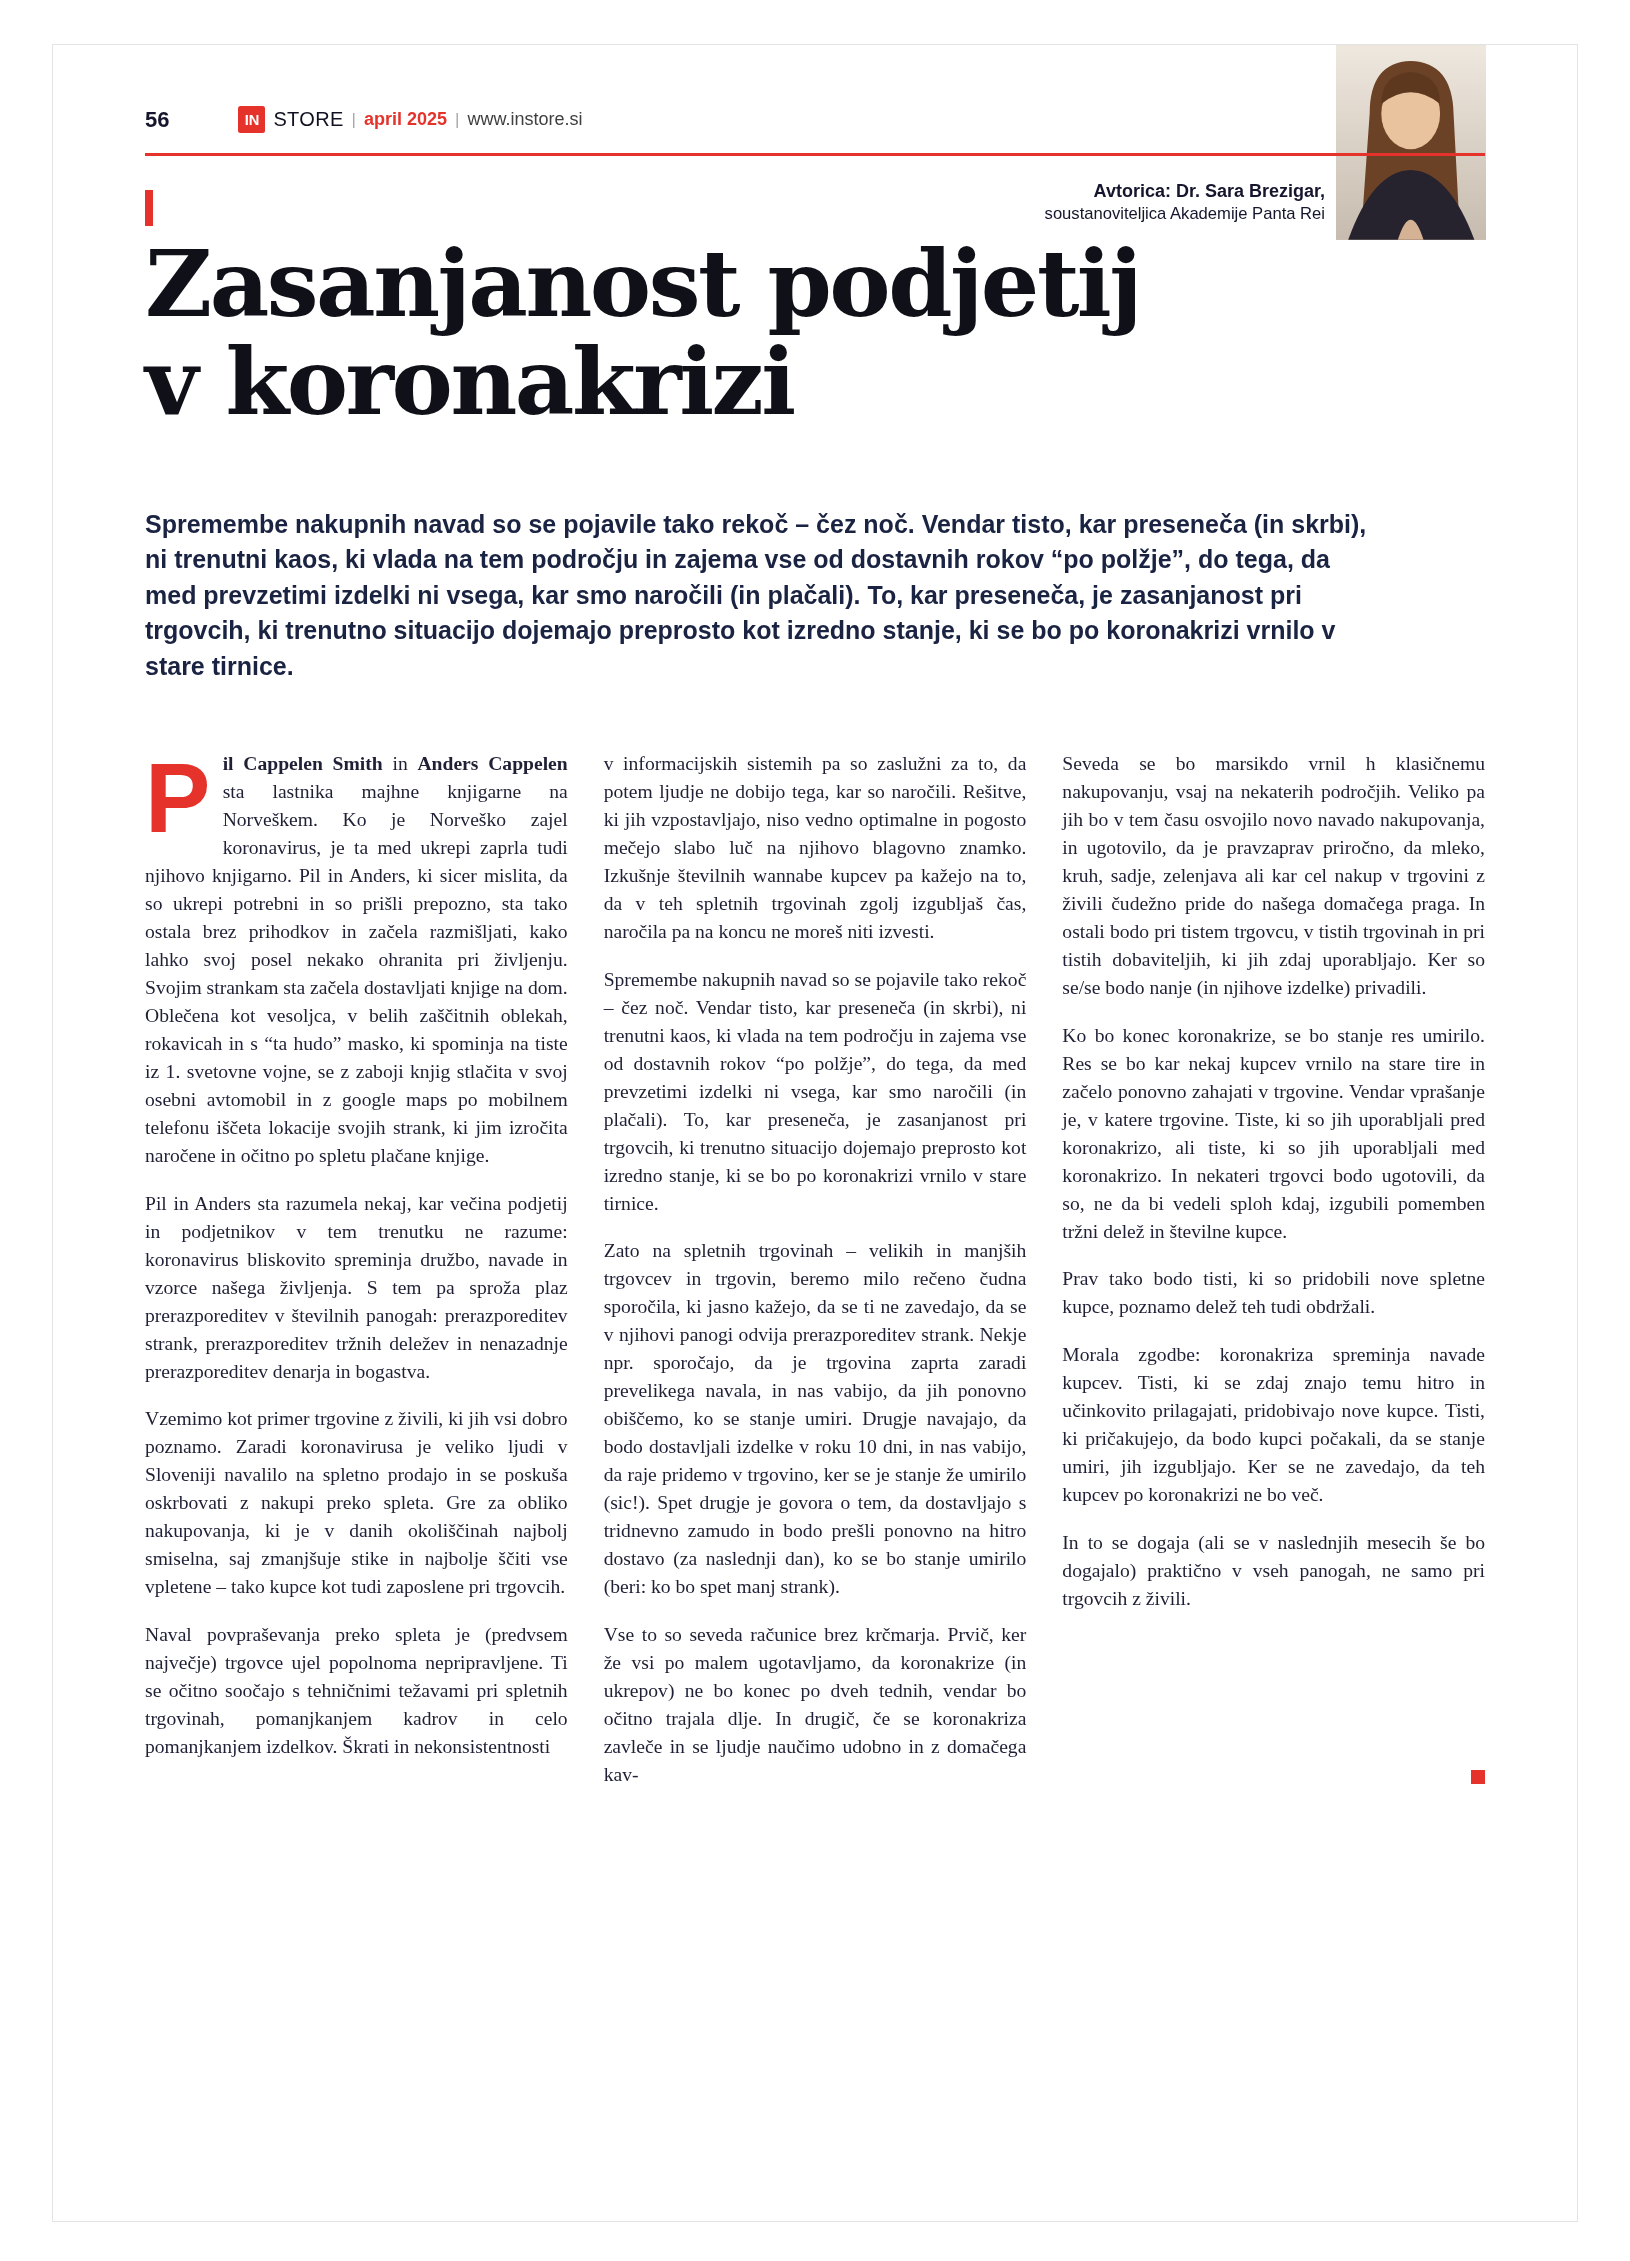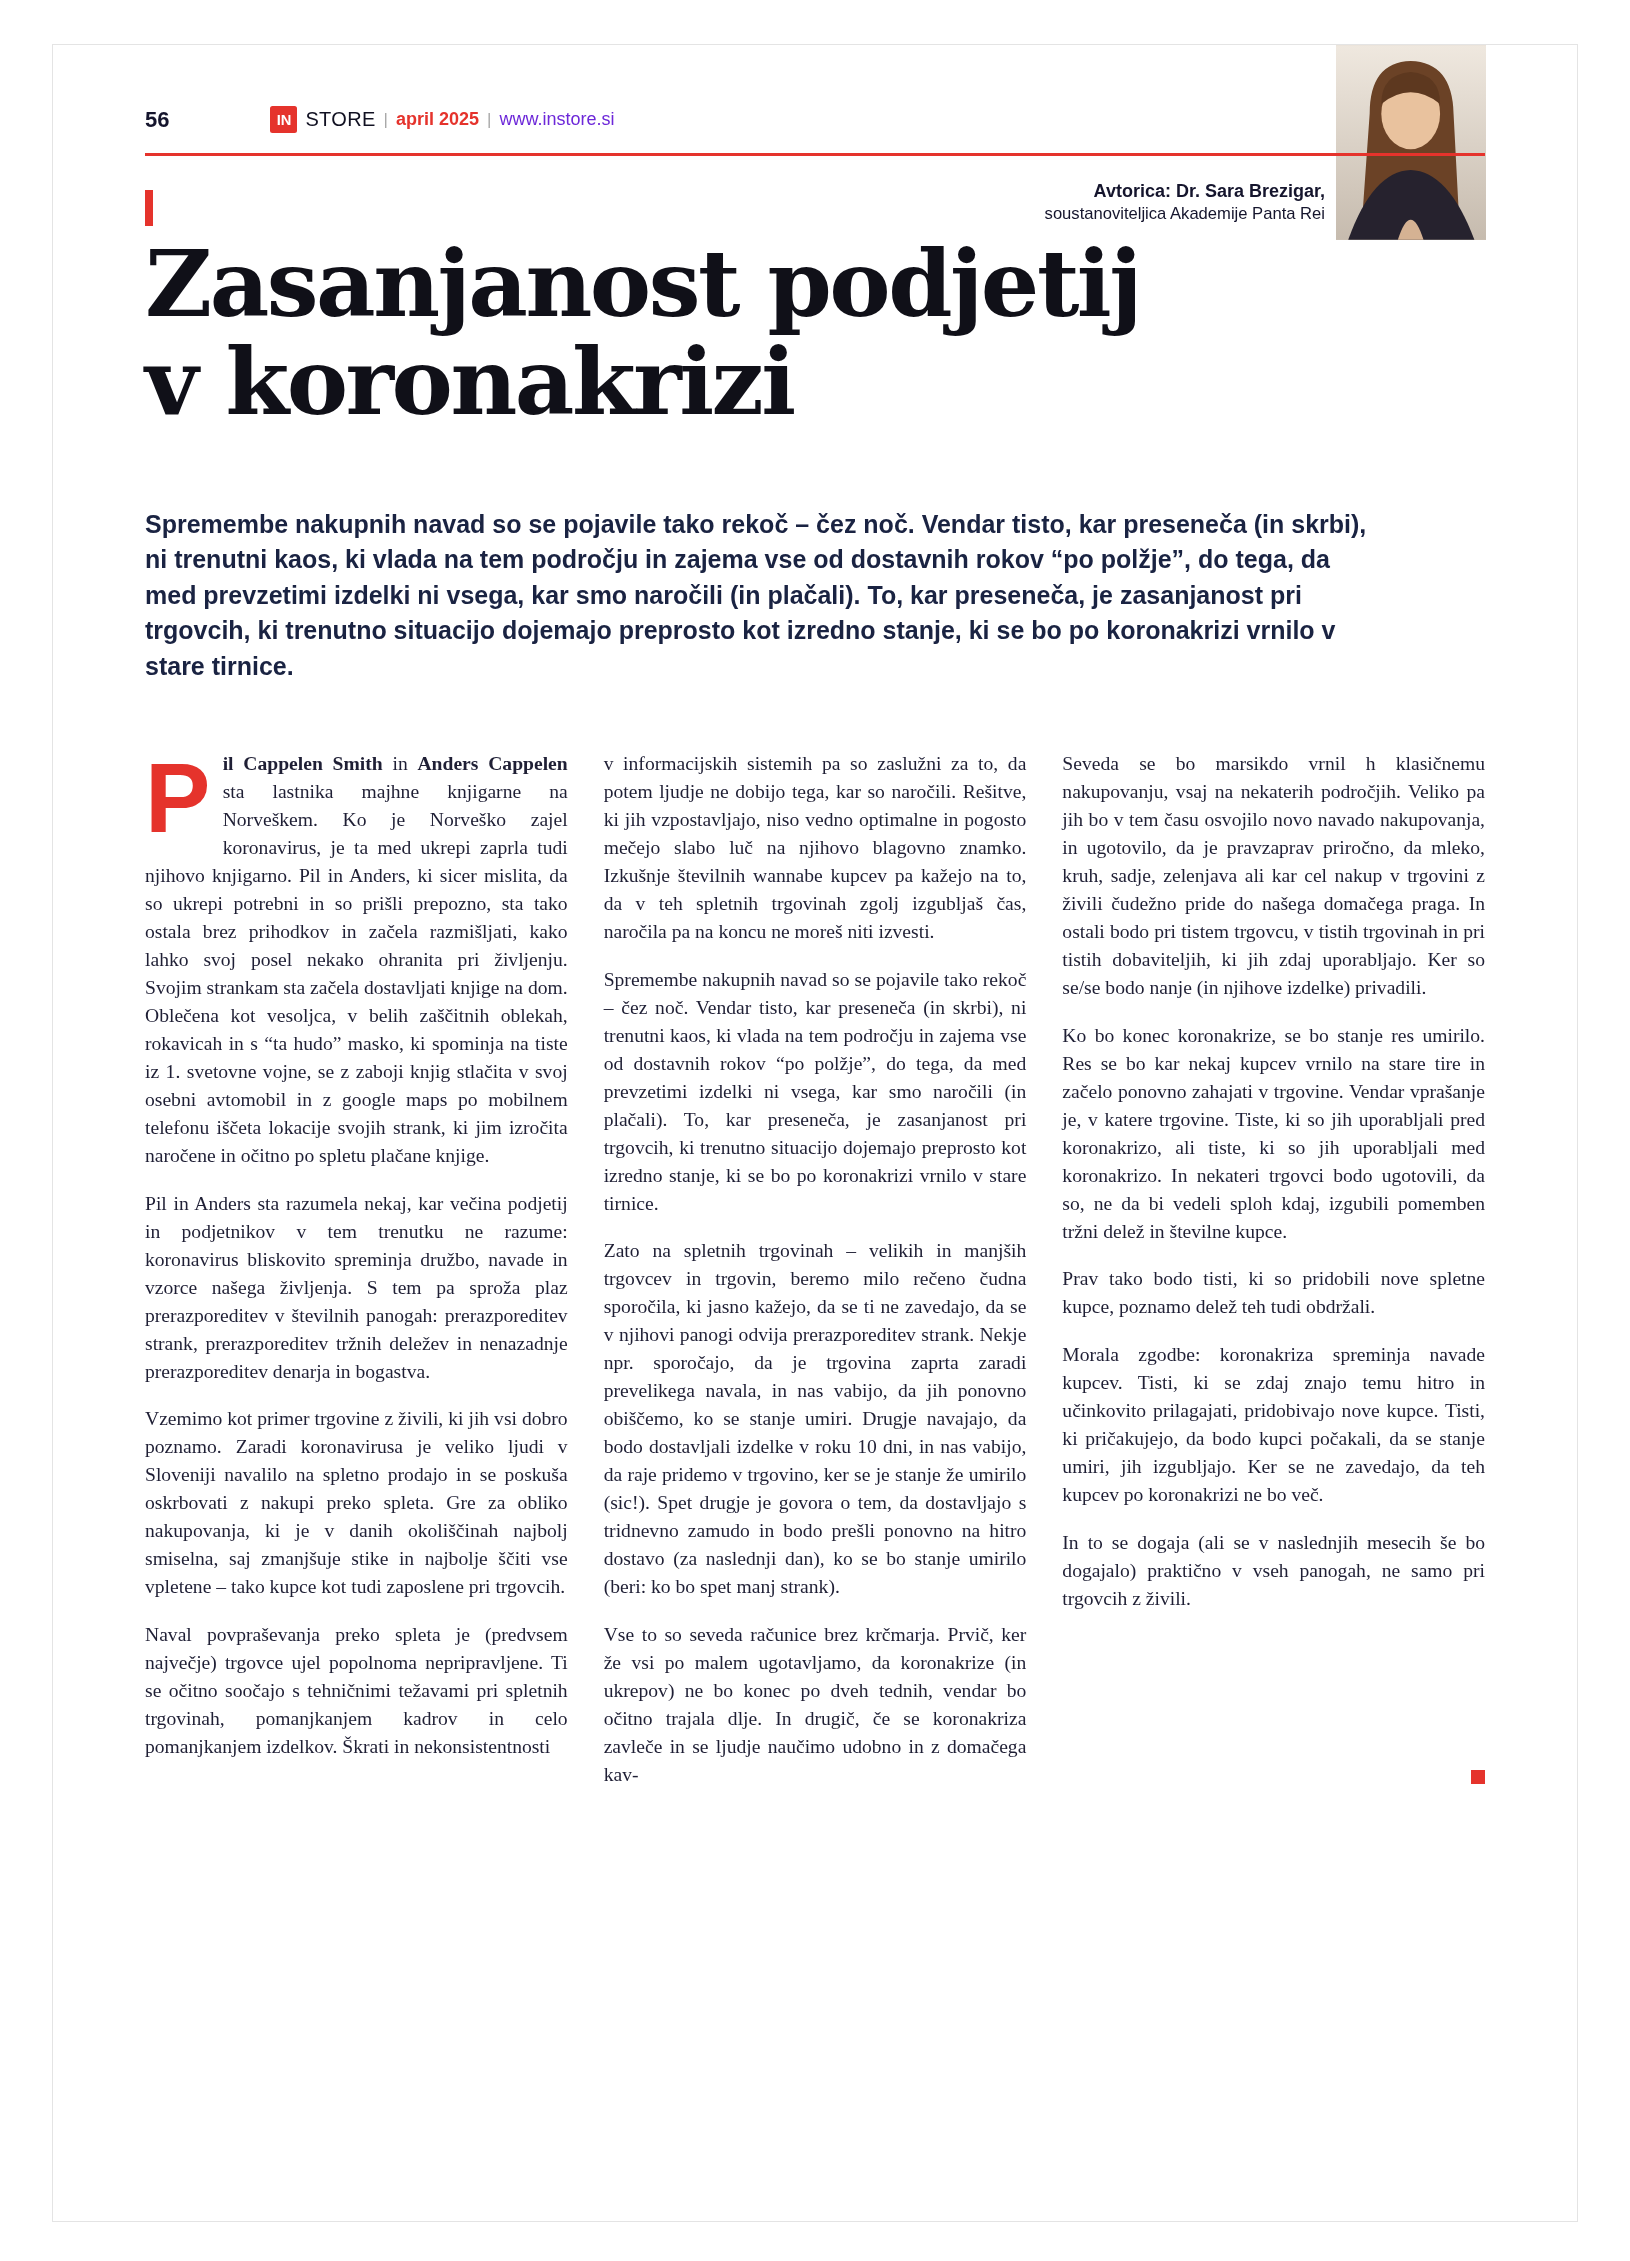--- a/index.html
+++ b/index.html
@@ -8,32 +8,32 @@
     background:#ffffff;
     font-family:"Liberation Sans", sans-serif;
   }
   .page{
     position:absolute;left:52px;top:44px;width:1526px;height:2178px;
     background:#ffffff;border:0.6px solid #e4e4e4;box-sizing:border-box;
   }
   .content{padding:61px 92px 0 92px;position:relative;}
 
   
-  .header-row{display:flex;align-items:center;gap:32px;}
+  .header-row{display:flex;align-items:center;}
   .pagenum{font-weight:bold;font-size:22px;color:#15152d;}
   .masthead{display:flex;align-items:center;margin-left:69px;gap:8px;}
   .logobox{
     width:27px;height:27px;background:#e5332c;border-radius:2.5px;
     color:#fff;display:flex;align-items:center;justify-content:center;
     font-weight:bold;font-size:14.7px;
   }
   .store{font-weight:normal;font-size:20px;color:#111122;letter-spacing:0.3px;}
   .pipe{color:#a8a8a8;font-size:17px;}
   .date{color:#e5332c;font-weight:bold;font-size:18px;}
-  .site{color:#6d28d9;font-size:18px;}
+  .site{color:#404040;font-size:18px;}
 
   .section-title{
     margin-top:33px;font-weight:bold;font-size:34px;color:#15152d;letter-spacing:-0.3px;
   }
   .redline{height:3.7px;background:#e5332c;margin-top:19.6px;width:100%;}
 
   
   .author-credit{
     position:absolute;top:134px;right:252px;text-align:right;color:#15152d;line-height:1.35;
   }

